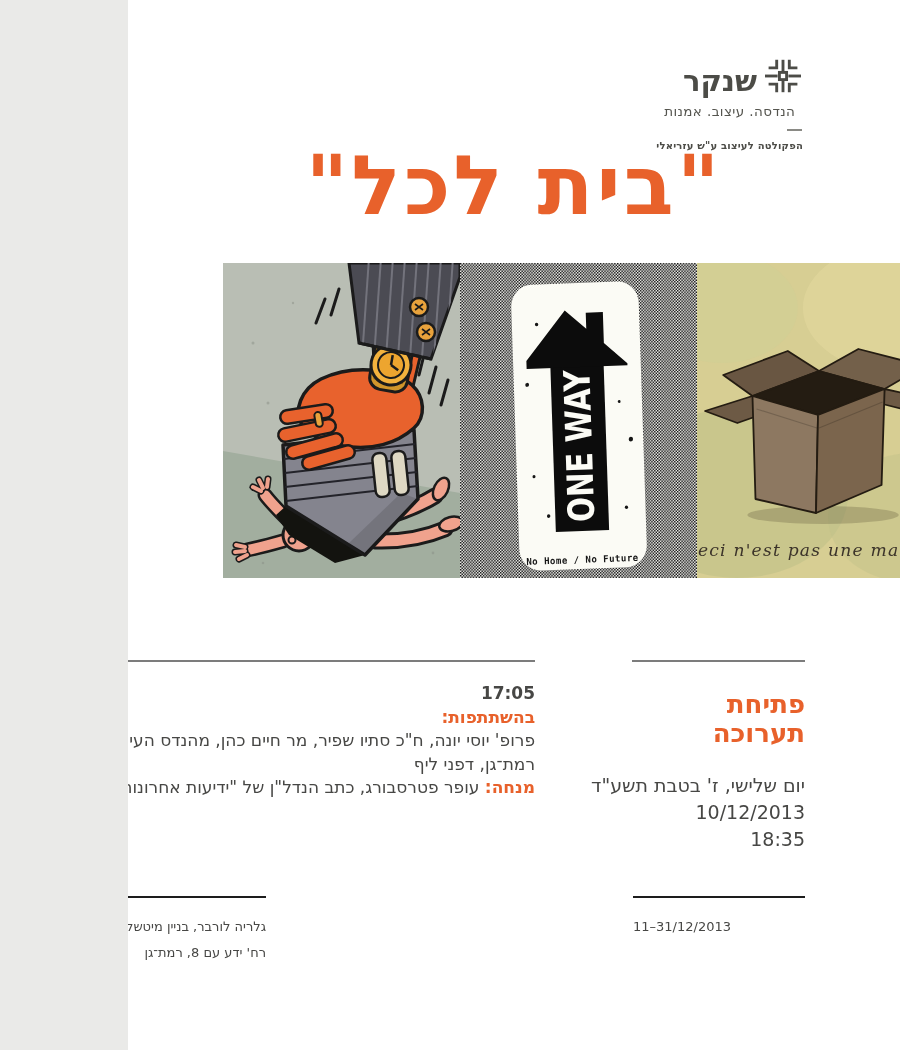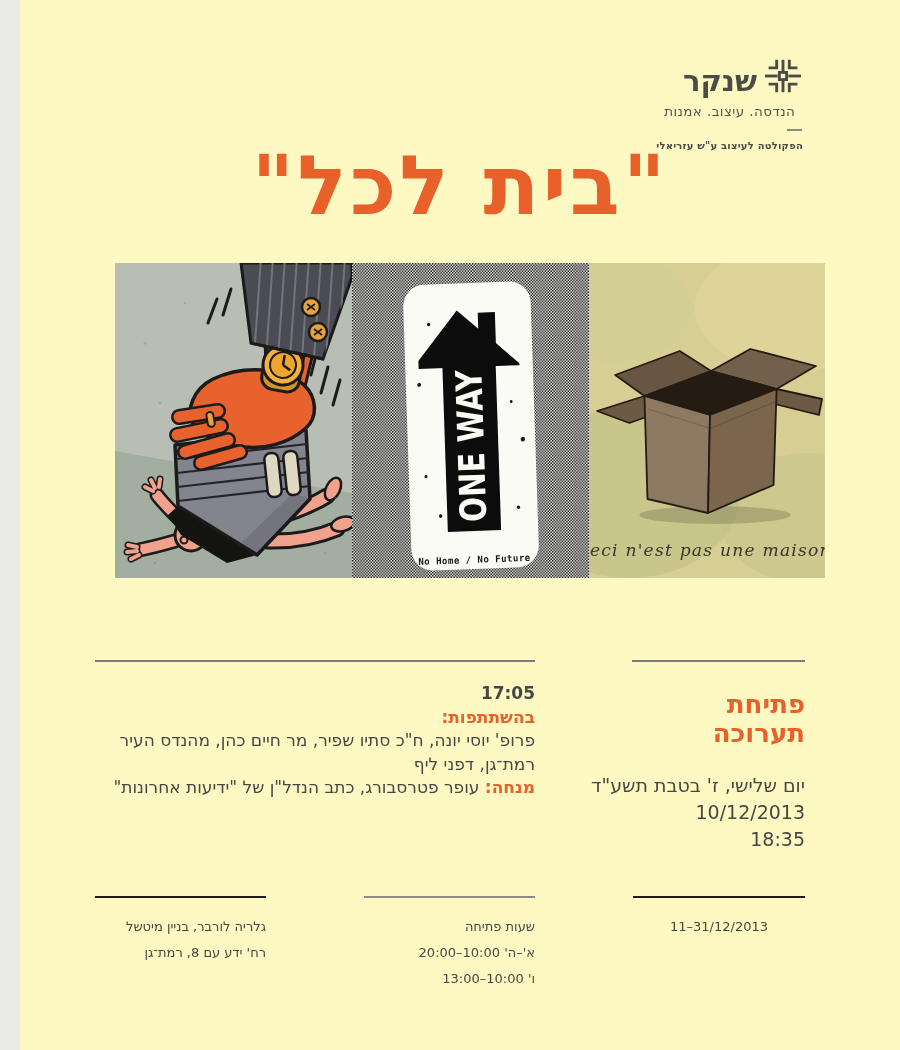--- a/index.html
+++ b/index.html
@@ -1,16 +1,16 @@
 <!DOCTYPE html>
 <html dir="rtl" lang="he"><head>
 <meta charset="utf-8">
 <style>
   html,body{margin:0;padding:0;background:#eaeae8;}
-  .page{position:relative;width:880px;height:1050px;background:#fef9c3;overflow:hidden;
+  .page{position:relative;width:772px;height:1050px;background:#ffffff;overflow:hidden;
         font-family:"DejaVu Sans",sans-serif;color:#474745;text-decoration:underline;}
 
   
   .logo{position:absolute;top:58px;right:97px;text-align:right;}
   .logo-row{display:flex;align-items:flex-end;gap:6px;}
   .logo-name{font-size:29px;font-weight:bold;color:#4c4c47;line-height:.82;}
   .logo-tagline{font-size:13.5px;color:#55554f;margin-top:9px;letter-spacing:.4px;text-align:center;}
   .logo-dash{width:15px;height:2px;background:#8a8a85;margin:10px 1px 9px auto;}
   .logo-faculty{font-size:10px;font-weight:bold;color:#4c4c47;letter-spacing:.2px;}
 
@@ -28,21 +28,21 @@
   .col-talk{width:440px;border-top:2px solid #7c7c7c;padding-top:20px;}
   .h-orange{font-size:26px;font-weight:bold;color:#e8612b;margin:0 0 25px 0;line-height:1.1;}
   .line{font-size:19px;line-height:27px;white-space:nowrap;}
   .col-talk .line{font-size:17px;line-height:23.5px;}
   .bold{font-weight:bold;}
   .orange{color:#e8612b;font-weight:bold;}
 
   .row2{position:absolute;top:896px;right:95px;width:710px;display:flex;justify-content:space-between;}
   .col2{padding-top:16px;}
   .col2 .line{font-size:13px;line-height:26px;white-space:nowrap;}
-  .col-dates{width:172px;border-top:2px solid #1d1d1d;text-align:center;}
+  .col-dates{width:172px;border-top:2px solid #1d1d1d;text-align:left;}
   .col-hours{width:171px;border-top:2px solid #8d8d8d;}
   .col-address{width:171px;border-top:2px solid #1d1d1d;}
   .ltr{direction:ltr;unicode-bidi:isolate;display:inline-block;}
 </style>
 </head>
 <body>
 
 <div class="page">
 
   <div class="logo">
@@ -263,24 +263,19 @@
       <div class="line">פרופ' יוסי יונה, ח"כ סתיו שפיר, מר חיים כהן, מהנדס העיר</div>
       <div class="line">רמת־גן, דפני ליף</div>
       <div class="line"><span class="orange">מנחה:</span> <span>עופר פטרסבורג, כתב הנדל"ן של "ידיעות אחרונות"</span></div>
     </div>
   </div>
 
   <div class="row2">
     <div class="col2 col-dates">
       <span class="line ltr">11–31/12/2013</span>
     </div>
-    <div class="col2 col-hours">
-      <div class="line">שעות פתיחה</div>
-      <div class="line">א'–ה' 10:00–20:00</div>
-      <div class="line">ו' 10:00–13:00</div>
-    </div>
     <div class="col2 col-address">
       <div class="line">גלריה לורבר, בניין מיטשל</div>
       <div class="line">רח' ידע עם 8, רמת־גן</div>
     </div>
   </div>
 
 </div>
 
 </body></html>

